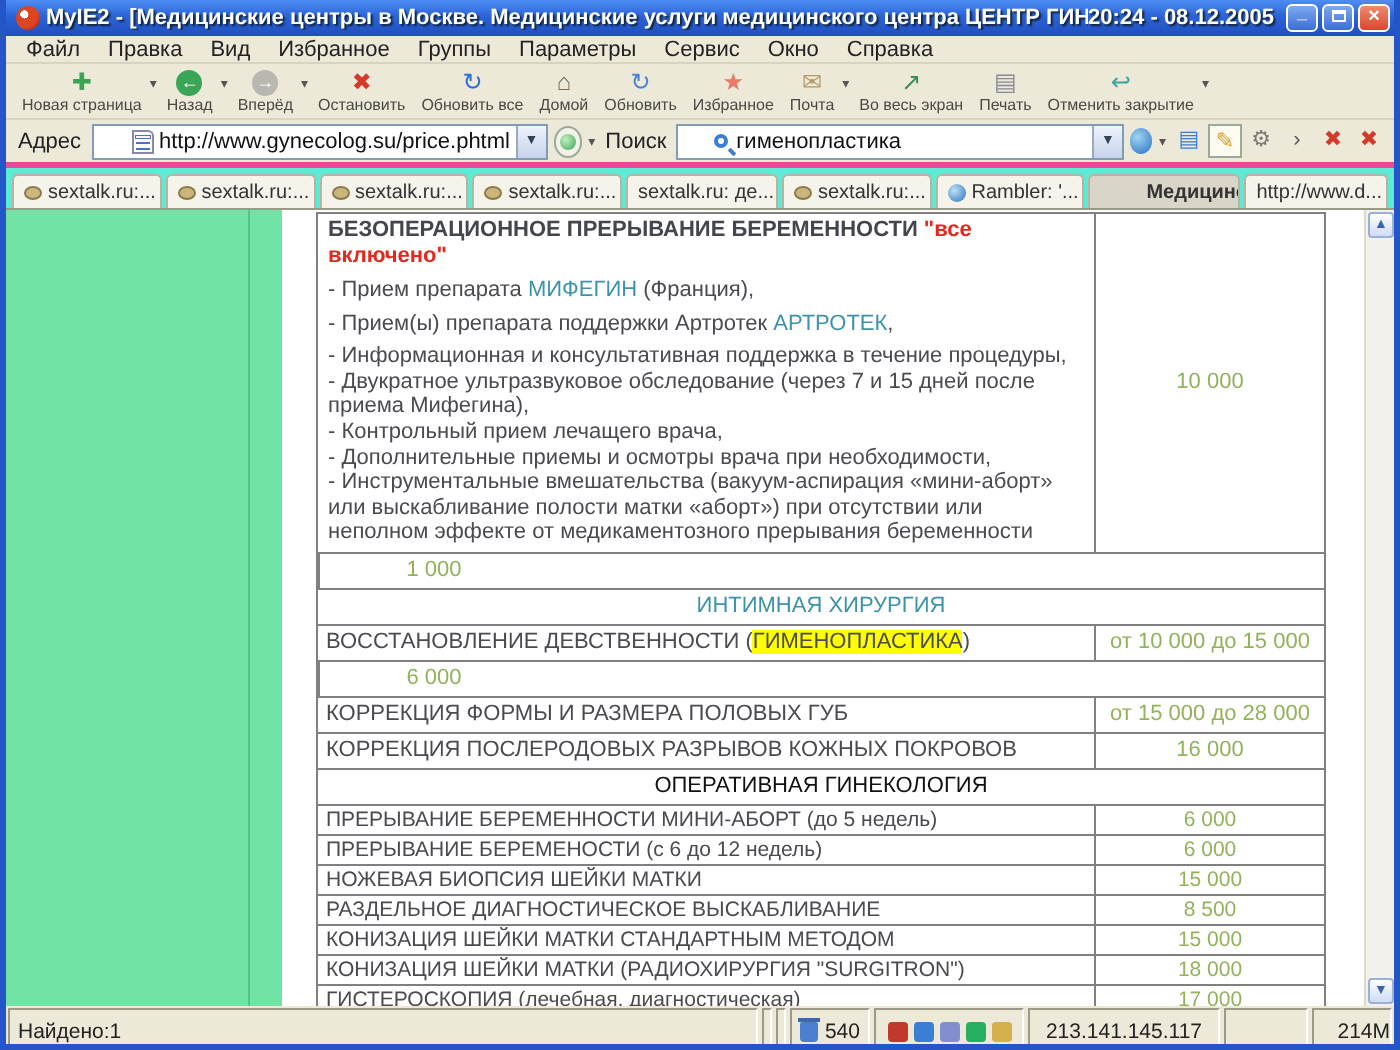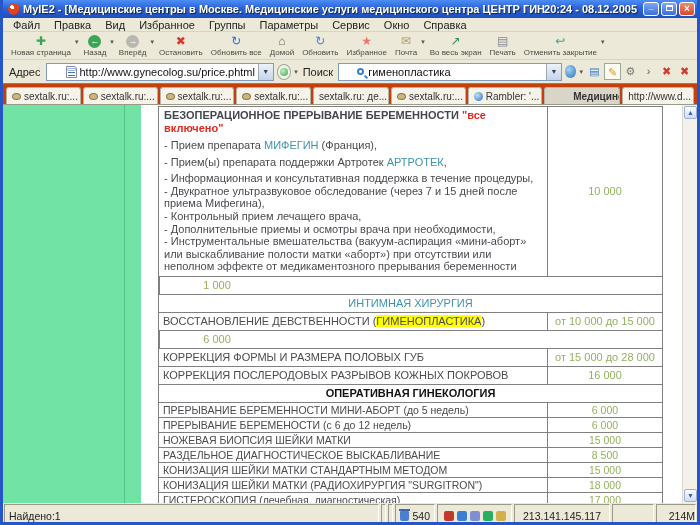--- a/index.html
+++ b/index.html
@@ -24,39 +24,39 @@
              border-bottom:1px solid #d8d4c4; }
   .menu-item { font-size:11px; color:#222; padding:0 6px; cursor:pointer; }
   
   .toolbar { height:28px; display:flex; align-items:center; padding:0 4px; background:#ece9d8; border-bottom:1px solid #d8d4c4;}
   .tbtn { display:flex; flex-direction:column; align-items:center; justify-content:center; padding:0 4px; cursor:pointer; }
   .tbtn .ticon { font-size:12px; line-height:13px; height:13px; }
   .tbtn .tlabel { font-size:8px; color:#4a4a45; white-space:nowrap; }
   .ticon.circle { width:13px; height:13px; border-radius:50%; color:#fff; font-size:9px; line-height:13px; text-align:center;}
   .tdrop { font-size:7px; color:#555; margin:0 1px 8px 0; cursor:pointer;}
   
-  .addrbar { height:24px; display:flex; align-items:center; padding:0 4px; gap:3px; background:#ece9d8; border-bottom:1px solid #ec4899;}
+  .addrbar { height:24px; display:flex; align-items:center; padding:0 4px; gap:3px; background:#ece9d8; border-bottom:3px solid #ec4899;}
   .albl { font-size:11px; color:#222; margin:0 2px; }
   .combo { background:#fff; border:1px solid #7f9db9; height:18px; display:flex; align-items:center; font-size:11px; padding-left:16px;}
   .combo .val { flex:1; white-space:nowrap; overflow:hidden; color:#111;}
   .combo .dd { width:15px; height:16px; background:linear-gradient(180deg,#eef3fb,#c6d3ea); border-left:1px solid #9ab;
                font-size:7px; text-align:center; line-height:16px; color:#345; cursor:pointer; flex:none;}
   .combo.url { width:255px; }
   .combo.search { width:250px; }
   .pageicon { width:11px; height:12px; background:#fff; border:1px solid #88a; border-top-right-radius:3px; margin:0 3px; position:relative; flex:none;}
   .pageicon::after{ content:""; position:absolute; left:1px; top:2px; width:7px; height:1px; box-shadow:0 0 0 .5px #4a72c4, 0 3px 0 0 #4a72c4, 0 6px 0 0 #4a72c4;}
   .mag { width:7px; height:7px; border:2px solid #3a7fd4; border-radius:50%; position:relative; margin:0 4px 0 2px; flex:none;}
   .mag::after { content:""; position:absolute; width:4px; height:2px; background:#3a7fd4; transform:rotate(45deg); left:5px; top:6px;}
   .gobtn { width:16px; height:16px; border:1px solid #9a9; border-radius:50%; background:#f4f2e8; display:flex; align-items:center; justify-content:center; cursor:pointer;}
   .godot { width:8px; height:8px; border-radius:50%; background:radial-gradient(circle at 35% 35%, #bff0c0, #3aa655);}
   .aicon { font-size:11px; width:17px; height:17px; text-align:center; line-height:17px; cursor:pointer;}
   .aicon.pressed { border:1px solid #9a9; background:#fdfbef; }
   .globe { width:13px; height:13px; border-radius:50%; background:radial-gradient(circle at 35% 35%, #9fd4f2, #2a6fc4); cursor:pointer;}
   
-  .tabbar { height:20px; display:flex; align-items:flex-end; gap:2px; padding:1px 3px 0; background:#c2410c; }
+  .tabbar { height:20px; display:flex; align-items:flex-end; gap:2px; padding:1px 3px 0; background:#5eead4; }
   .tab { height:17px; display:flex; align-items:center; gap:3px; padding:0 5px; background:#f6f4ea;
          border:1px solid #b8b4a2; border-bottom:none; border-radius:3px 3px 0 0; font-size:10px; color:#333;
          white-space:nowrap; overflow:hidden; cursor:pointer; max-width:76px;}
   .tab.active { background:#d9d5c8; font-weight:bold;padding-left:28px; }
   .tabicon-chat { width:9px; height:7px; border-radius:50%; background:#cdb67e; border:1px solid #8a7a4a; flex:none;}
   .tabicon-globe { width:9px; height:9px; border-radius:50%; background:radial-gradient(circle at 35% 35%,#bfe2f5,#2a6fc4); flex:none;}
   
   .content { height:399px; position:relative; background:#fff; border-top:1px solid #9a9a87; overflow:hidden; }
   .green-panel { position:absolute; left:0; top:0; width:138px; height:100%; background:#71e3a4; }
   .green-panel .gline { position:absolute; left:121px; top:0; width:1px; height:100%; background:#56c488; }
@@ -66,21 +66,21 @@
   .sbtn.up { top:1px; } .sbtn.down { bottom:1px; }
   
   .ptable { position:absolute; left:155px; top:1px; width:505px; border:1px solid #808080; border-bottom:none; background:#fff;}
   .trow { display:flex; border-bottom:1px solid #808080; align-items:stretch; }
   .tname { flex:1; font-size:11px; color:#4a4a50; padding:1px 4px; display:flex; align-items:center; flex-wrap:wrap;}
   .trow.compact .tname, .trow.compact .tprice { font-size:10.5px; }
   .tprice { width:115px; border-left:1px solid #808080; color:#93b25c; font-size:11px; display:flex; align-items:center; justify-content:center; text-align:center; flex:none;}
   .trow { min-height:18px; } .trow.compact { min-height:14.6px; }
   .trow.sec { min-height:18px; align-items:center; justify-content:center; font-size:11px; }
   .trow.sec.teal { color:#3d93a8; }
-  .trow.sec.bold { color:#111; font-weight:bold; }
+  .trow.sec.bold { color:#111; font-weight:normal; }
   .trow.detail .tname { display:block; padding:2px 5px 3px; }
   .dtitle { font-weight:bold; color:#44464e; font-size:11px; line-height:13px;}
   .dtitle .red { color:#e3281e; }
   .dline { font-size:11px; line-height:12.6px; color:#4a4a50; }
   .dline.gap { margin-top:4px; }
   .tlink { color:#3d93a8; cursor:pointer; }
   .hl { background:#ffff00; }
   
   .statusbar { height:25px; display:flex; align-items:stretch; gap:2px; background:#ece9d8; padding:1px 1px; font-size:10.5px; color:#222;}
   .spanel { border:1px solid; border-color:#9a9a87 #fff #fff #9a9a87; display:flex; align-items:center; padding:0 4px; white-space:nowrap;}

